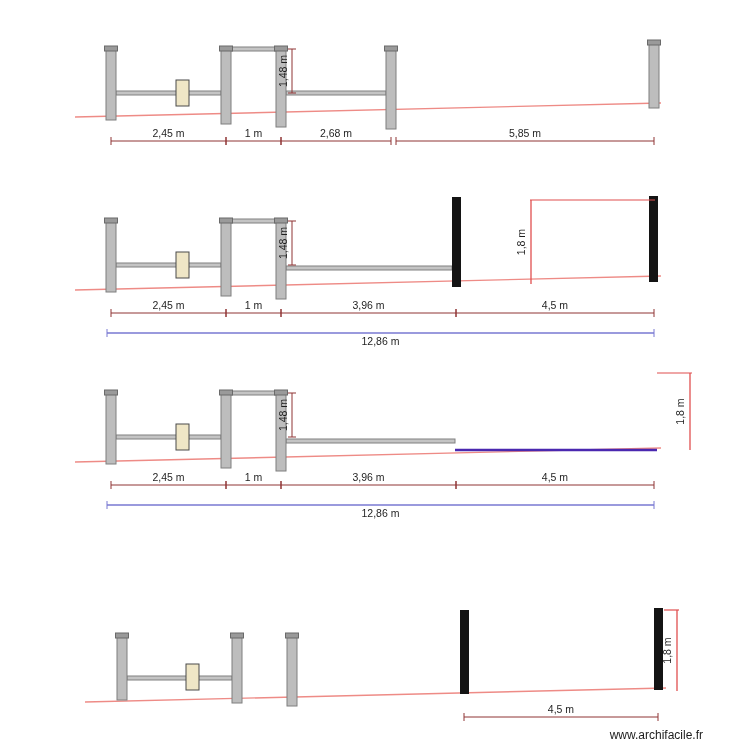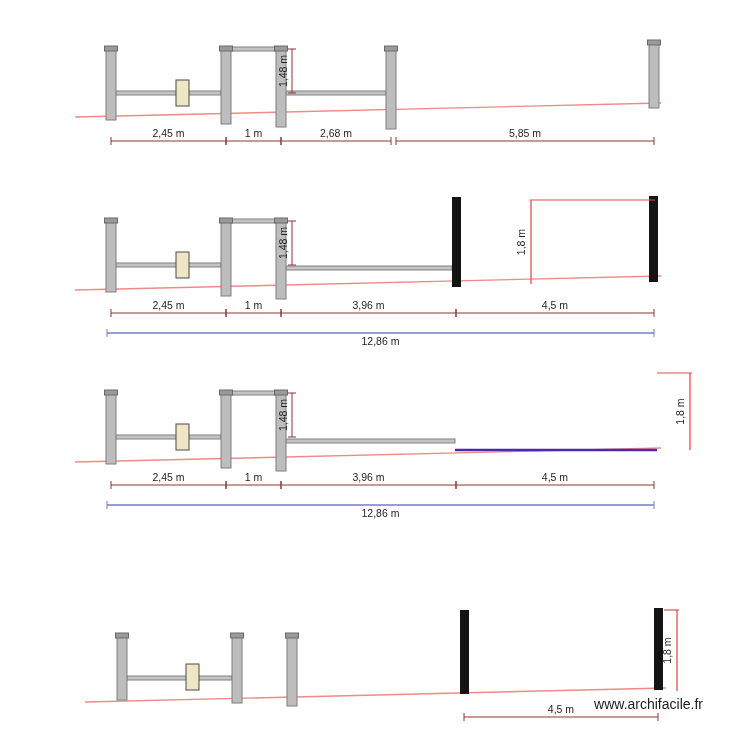--- a/index.html
+++ b/index.html
@@ -7,22 +7,22 @@
     width: 750px; height: 750px;
     background: #ffffff;
     overflow: hidden;
     font-family: "Liberation Sans", sans-serif;
   }
   body { position: relative; }
   #plan { position: absolute; left: 0; top: 0; }
   svg text { font-family: "Liberation Sans", sans-serif; }
   .watermark {
     position: absolute;
-    right: 47px; top: 696px;
-    font-size: 14px;
+    right: 47px; top: 728px;
+    font-size: 12px;
     color: #1c1c1c;
   }
 </style>
 </head>
 <body>
 
 <div id="plan">
   <svg id="plan-svg" width="750" height="750" viewBox="0 0 750 750">
       <line x1="75" y1="117" x2="661" y2="103" stroke="#ee8b86" stroke-width="1.4"></line>
       <rect x="226" y="47" width="55" height="4" fill="#c4c4c4" stroke="#808080" stroke-width="1"></rect>

